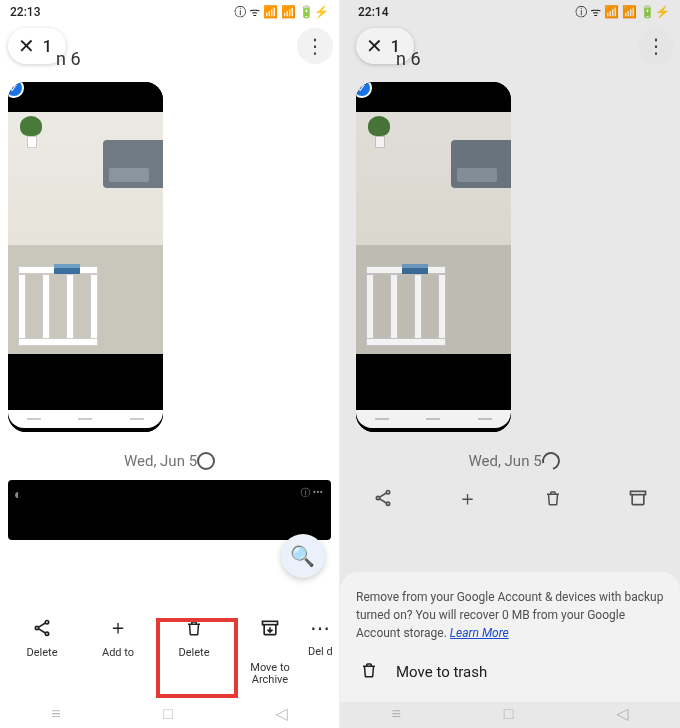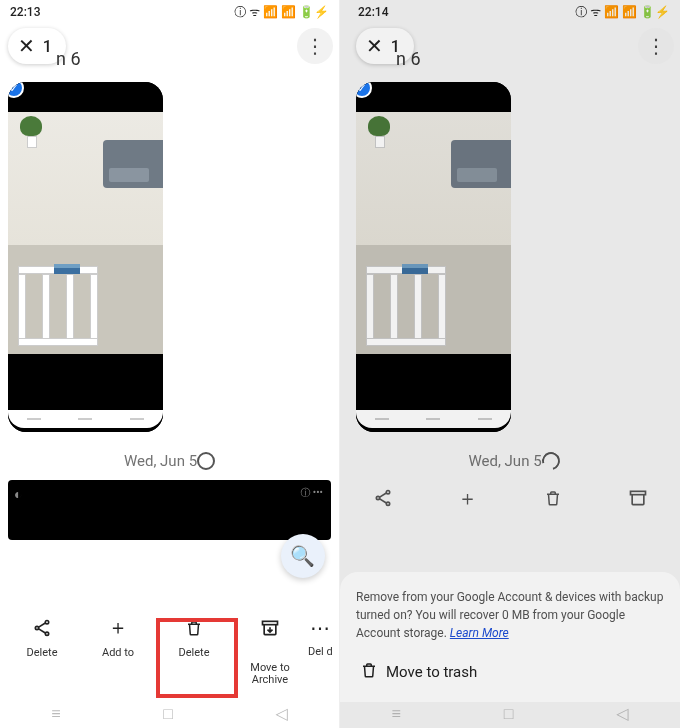--- a/index.html
+++ b/index.html
@@ -129,21 +129,21 @@
     }
     .row-actions-faded .fic { width:24px; height:24px; display:flex; align-items:center; justify-content:center; font-size:20px;}
 
     
     .confirm-sheet {
       position:absolute; bottom:26px; left:0; right:0; background:#fff;
       border-radius:18px 18px 0 0; padding:16px 16px 12px;
     }
     .confirm-text { font-size:12px; color:#555; line-height:1.5; }
     .learn-more { text-decoration:underline; color:#1d4ed8;font-style:italic; }
-    .mtt-row { display:flex; align-items:center; gap:8px; padding:18px 4px 6px;}
+    .mtt-row { display:flex; align-items:center; gap:18px; padding:18px 4px 6px;}
     .mtt-row .tic { font-size:18px; color:#333; }
     .mtt-row .tlabel { font-size:15px; color:#222; }
 
     .dim-overlay {
       position:absolute; inset:0; background:rgba(0,0,0,0.05);
       pointer-events:none;
     }
   </style>
 </head>
 <body>

